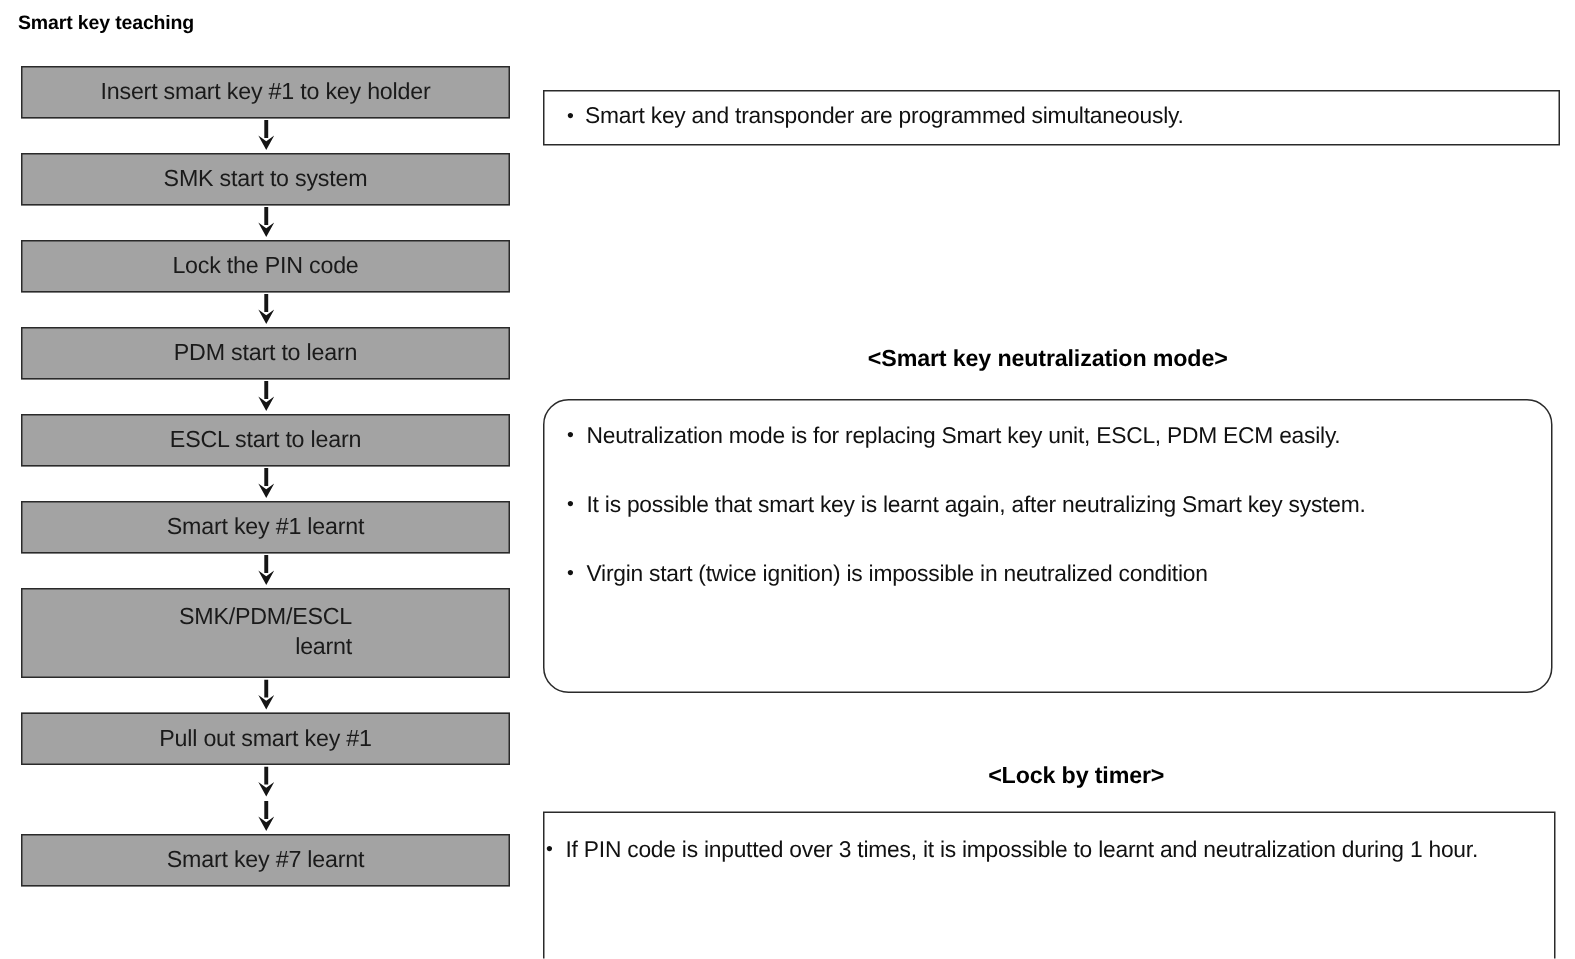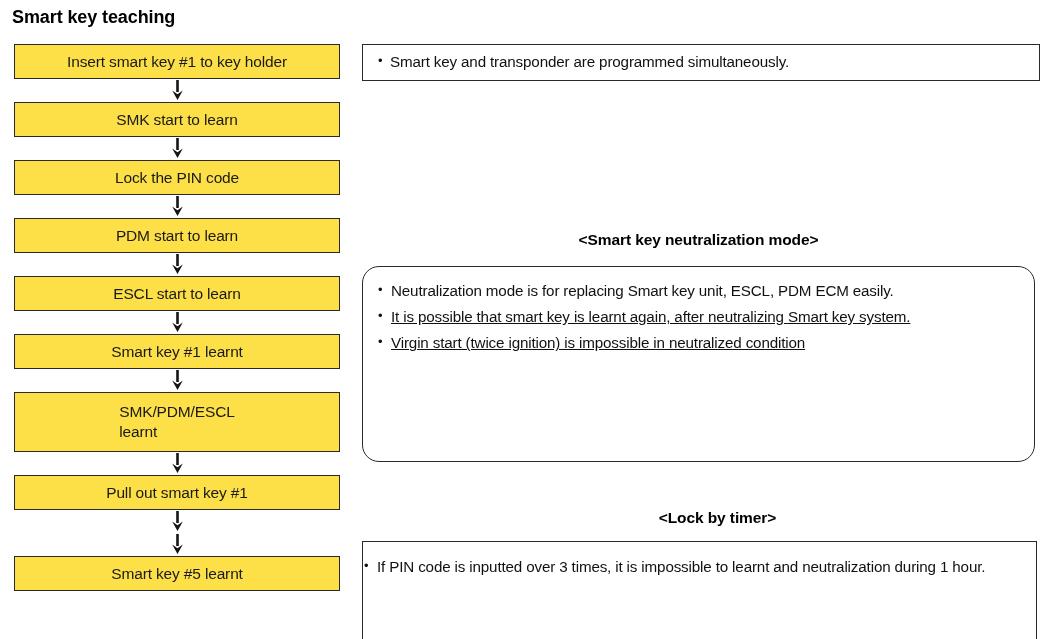--- a/index.html
+++ b/index.html
@@ -22,44 +22,44 @@
     top: 0;
     width: 1050px;
     height: 639px;
   }
 
   
   .page-title {
     position: absolute;
     left: 12px;
     top: 7px;
-    font-size: 18px;
+    font-size: 13px;
     font-weight: bold;
     letter-spacing: -0.1px;
     white-space: nowrap;
   }
 
   
   .flow-col {
     position: absolute;
     left: 14px;
     top: 44px;
     width: 326px;
   }
 
   .flow-box {
     position: relative;
     box-sizing: border-box;
     width: 326px;
     border: 1.6px solid #2a2a2a;
-    background: #fde047;
+    background: #a3a3a3;
     display: flex;
     align-items: center;
     justify-content: center;
-    text-align: left;
+    text-align: right;
     font-size: 15.5px;
     line-height: 1.28;
     letter-spacing: -0.15px;
     color: #1a1a1a;
   }
   .flow-box.h1 { height: 35px; }
   .flow-box.h2 { height: 60px; }
 
   .flow-arrow {
     position: relative;
@@ -104,28 +104,27 @@
   }
   .bullet-item::before {
     content: "\2022";
     position: absolute;
     left: 1px;
     top: -0.5px;
     font-size: 13px;
     line-height: 1.45;
   }
   .bullet-item + .bullet-item {
-    margin-top: 6px;
-    text-decoration: underline;
+    margin-top: 26px;
   }
 
   
   #info-box-programming {
     left: 362px;
-    top: 44px;
+    top: 60px;
     width: 678px;
     height: 37px;
     padding: 0 14px;
     display: flex;
     align-items: center;
   }
   #info-box-programming .bullet-item { padding-left: 13px; }
 
   #header-neutralization {
     left: 362px;
@@ -167,21 +166,21 @@
       <div class="flow-box h1">
         <span style="white-space: pre-line;">Insert smart key #1 to key holder</span>
       </div>
       <div class="flow-arrow">
         <svg width="13" height="21" viewBox="0 0 13 21" aria-hidden="true">
           <path d="M6.5 0 L6.5 12" stroke="#151515" stroke-width="2.6" fill="none"></path>
           <path d="M1.2 10.4 L6.5 20 L11.8 10.4 L6.5 14.2 Z" fill="#151515"></path>
         </svg>
       </div>
       <div class="flow-box h1">
-        <span style="white-space: pre-line;">SMK start to learn</span>
+        <span style="white-space: pre-line;">SMK start to system</span>
       </div>
       <div class="flow-arrow">
         <svg width="13" height="21" viewBox="0 0 13 21" aria-hidden="true">
           <path d="M6.5 0 L6.5 12" stroke="#151515" stroke-width="2.6" fill="none"></path>
           <path d="M1.2 10.4 L6.5 20 L11.8 10.4 L6.5 14.2 Z" fill="#151515"></path>
         </svg>
       </div>
       <div class="flow-box h1">
         <span style="white-space: pre-line;">Lock the PIN code</span>
       </div>
@@ -237,21 +236,21 @@
           <path d="M1.2 10.4 L6.5 20 L11.8 10.4 L6.5 14.2 Z" fill="#151515"></path>
         </svg>
       </div>
       <div class="flow-arrow">
         <svg width="13" height="21" viewBox="0 0 13 21" aria-hidden="true">
           <path d="M6.5 0 L6.5 12" stroke="#151515" stroke-width="2.6" fill="none"></path>
           <path d="M1.2 10.4 L6.5 20 L11.8 10.4 L6.5 14.2 Z" fill="#151515"></path>
         </svg>
       </div>
       <div class="flow-box h1">
-        <span style="white-space: pre-line;">Smart key #5 learnt</span>
+        <span style="white-space: pre-line;">Smart key #7 learnt</span>
       </div>
     </div>
 
   <div class="info-box" id="info-box-programming">
     <ul class="bullet-list">
       <li class="bullet-item">Smart key and transponder are programmed simultaneously.</li>
     </ul>
   </div>
 
   <div class="section-header" id="header-neutralization">&lt;Smart key neutralization mode&gt;</div>

